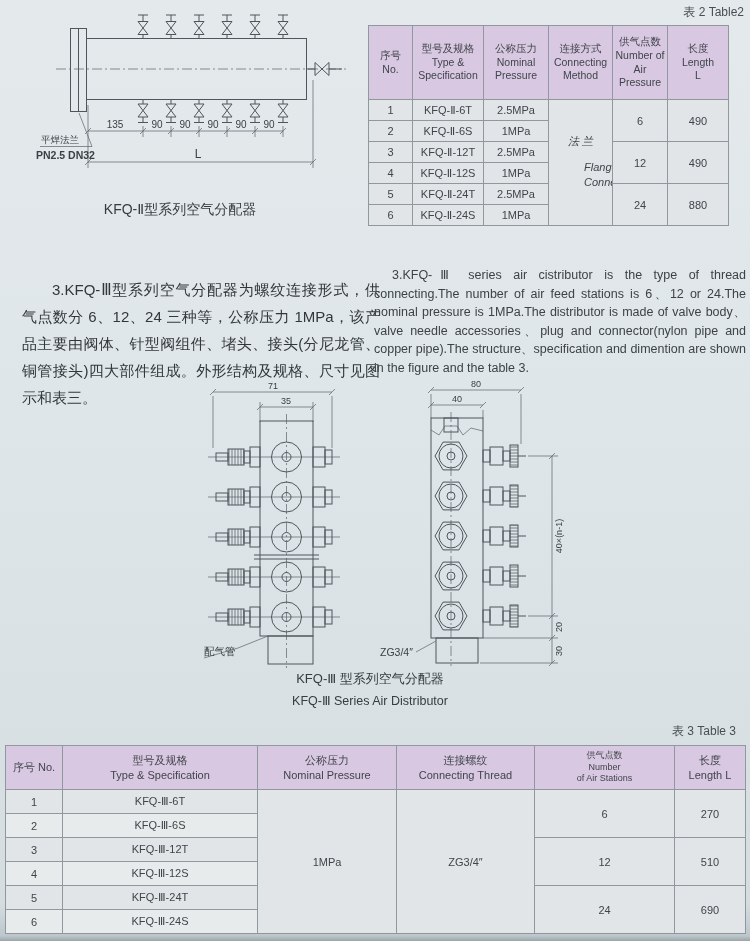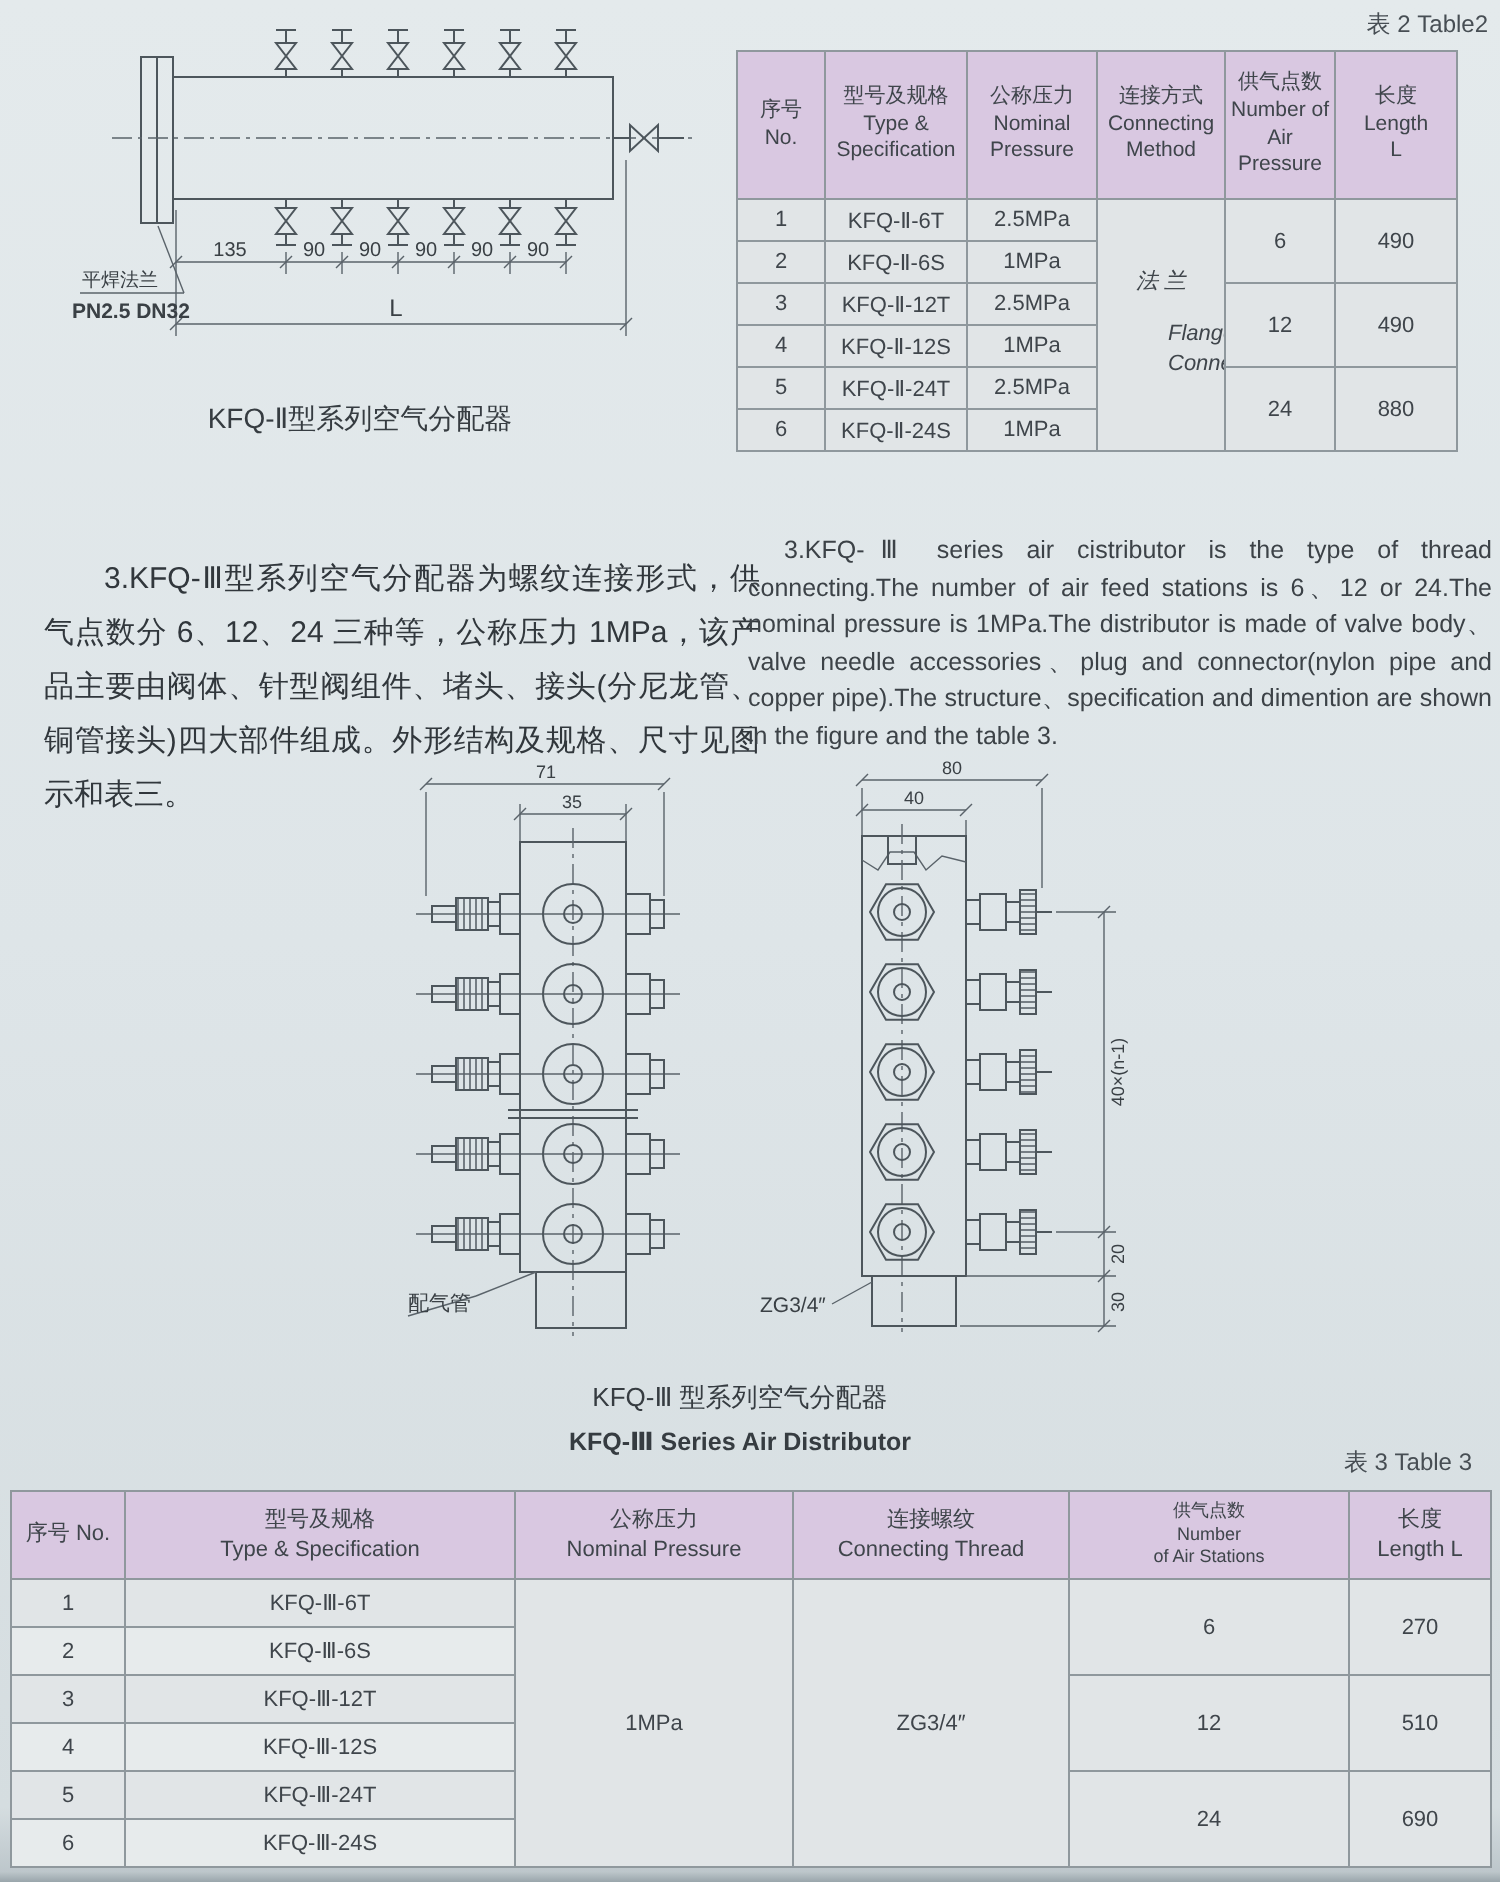--- a/index.html
+++ b/index.html
@@ -456,23 +456,23 @@
       <text transform="translate(184,283) rotate(-90)" font-size="9" text-anchor="middle">30</text>
     </g>
 
     <rect class="ln" x="58" y="270" width="42" height="25"></rect>
     <g>
       <line class="thin" x1="38" y1="284" x2="58" y2="273"></line>
       <text x="2" y="288" font-size="10.5">ZG3/4″</text>
     </g>
   </svg>
 
-  <div class="caption" style="left:255px;top:690px;width:230px;">
+  <div class="caption" style="left:255px;top:670px;width:230px;">
     <div class="c1" style="font-size:13px;">KFQ-Ⅲ 型系列空气分配器</div>
-    <div class="c2" style="font-size:12.5px;font-weight:bold;">KFQ-Ⅲ Series Air Distributor</div>
+    <div class="c2" style="font-size:12.5px;">KFQ-Ⅲ Series Air Distributor</div>
   </div>
 
   <div class="tbl-label" style="top:723px;right:14px;">表 3 Table 3</div>
   <table class="grid t3">
     <colgroup>
         <col style="width:57px">
         <col style="width:195px">
         <col style="width:139px">
         <col style="width:138px">
         <col style="width:140px">

